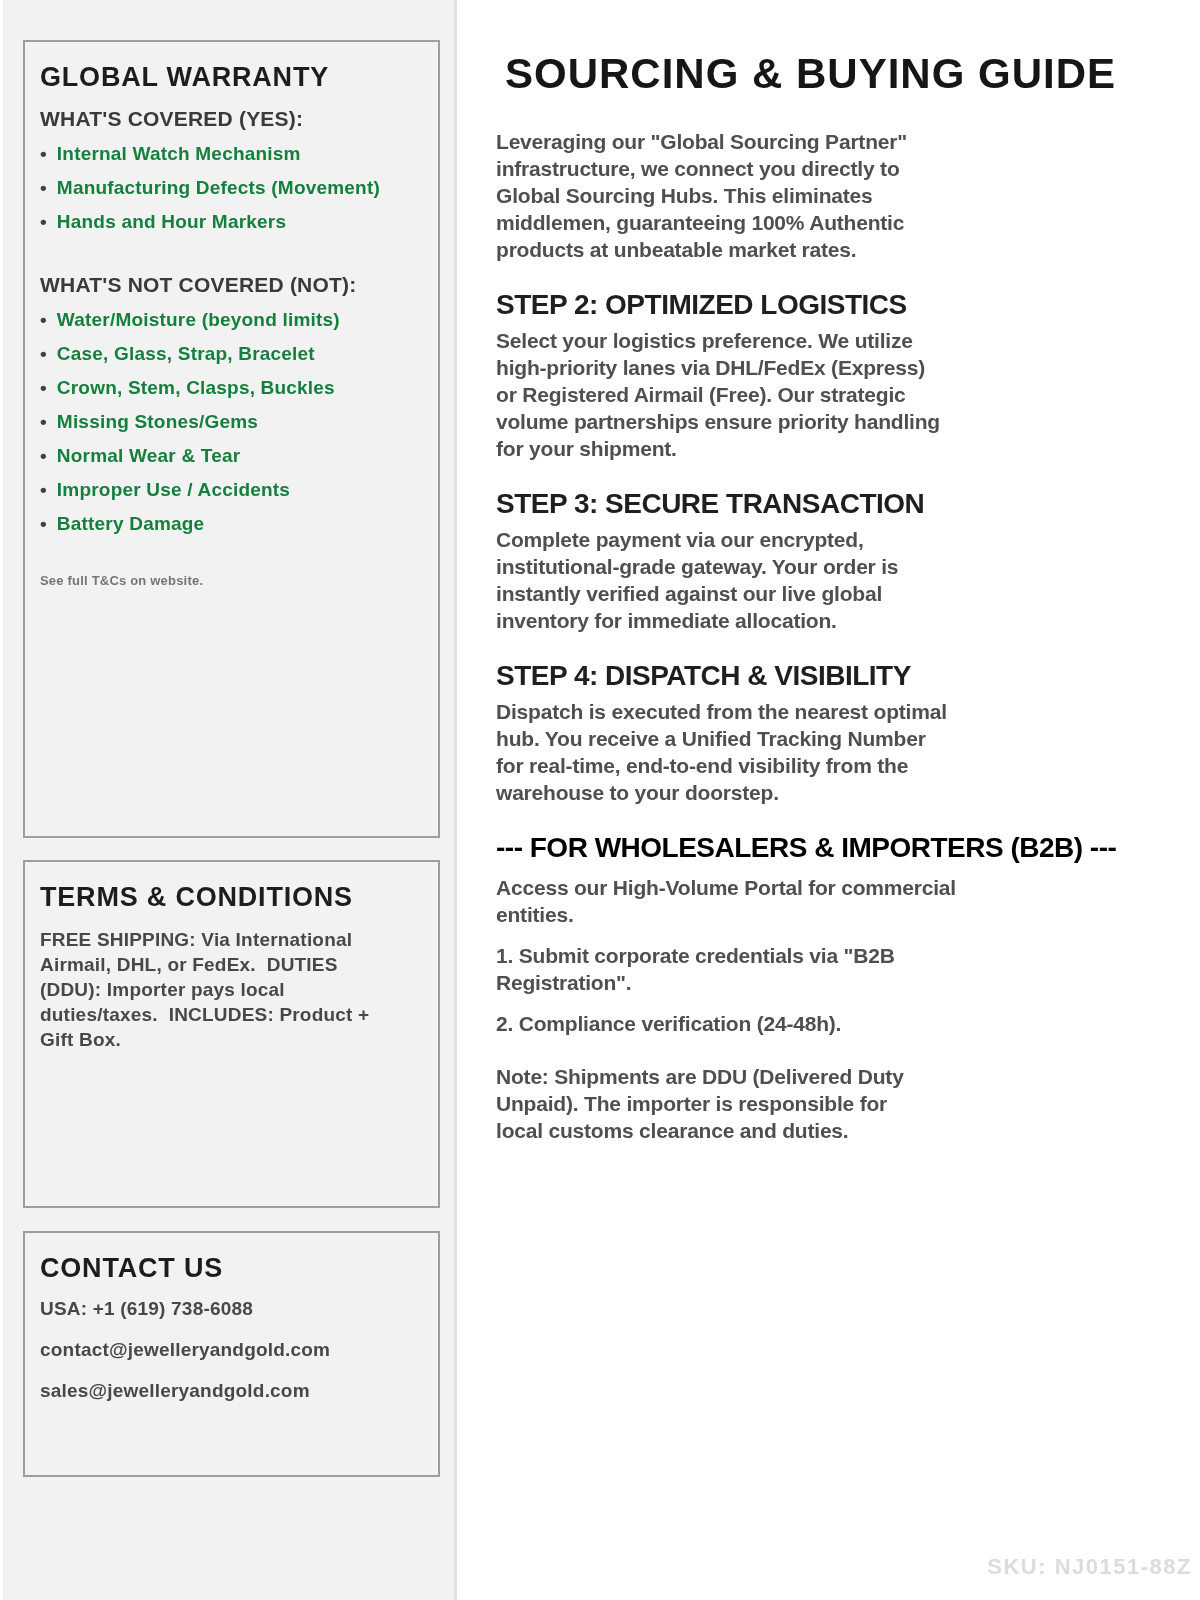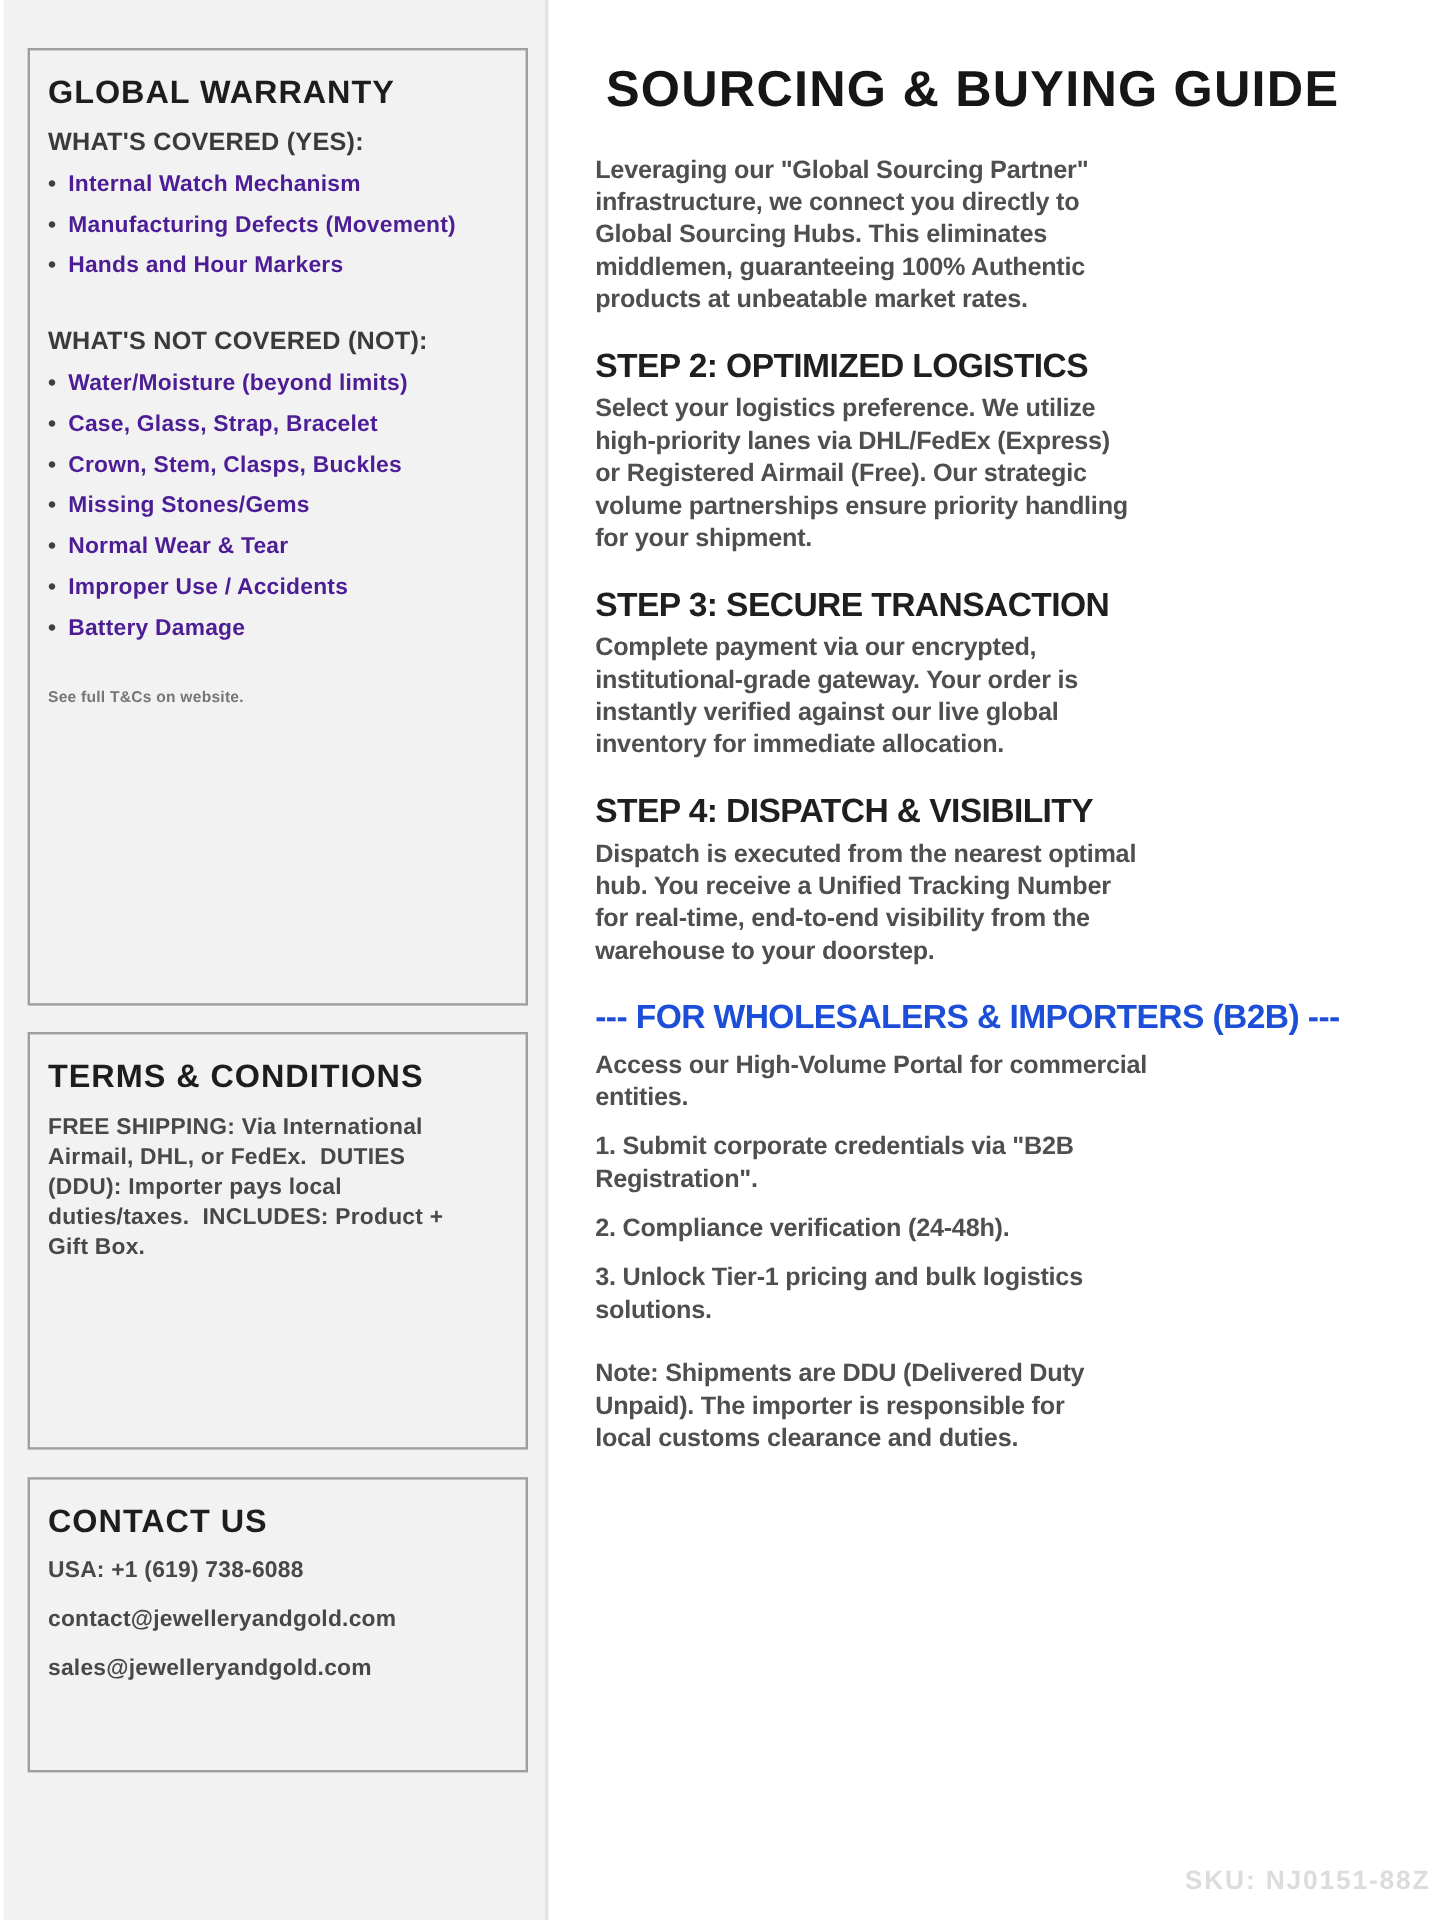--- a/index.html
+++ b/index.html
@@ -37,21 +37,21 @@
   }
   .subhead {
     margin: 10px 0 4px 0;
     font-size: 21px; font-weight: bold;
     color: #3a3a3a; letter-spacing: 0.2px;
   }
   .subhead.gap { margin-top: 40px; }
   .bullets div {
     margin: 12px 0; line-height: 22px;
     font-size: 19px; font-weight: bold;
-    color: #4c1d95; letter-spacing: 0.2px;
+    color: #15803d; letter-spacing: 0.2px;
   }
   .bullets div::before { content: "•"; margin-right: 10px; color: #404040; }
   .footnote {
     margin: 38px 0 0 0;
     font-size: 13px; font-weight: bold;
     color: #767676; letter-spacing: 0.2px;
   }
   .terms-body {
     margin: 0; white-space: pre-wrap;
     font-size: 19px; font-weight: bold;
@@ -86,21 +86,21 @@
   }
   .body-text {
     margin: 0; white-space: pre-wrap;
     font-size: 21px; font-weight: bold;
     line-height: 27px; color: #4f4f4f;
     letter-spacing: -0.2px;
   }
   .b2b-heading {
     margin: 0 0 10px 0;
     font-size: 28px; font-weight: bold;
-    letter-spacing: -0.5px; color: #1d4ed8;
+    letter-spacing: -0.5px; color: #000000;
     line-height: 32px;
   }
   .plist div {
     margin: 14px 0; white-space: pre-wrap;
     font-size: 21px; font-weight: bold;
     line-height: 27px; color: #4f4f4f;
     letter-spacing: -0.2px;
   }
   .note { margin-top: 26px; }
 
@@ -193,22 +193,20 @@
     </section>
 
     <section>
       <h2 class="b2b-heading">--- FOR WHOLESALERS &amp; IMPORTERS (B2B) ---</h2>
       <p class="body-text">Access our High-Volume Portal for commercial
 entities.</p>
       <div class="plist">
           <div>1. Submit corporate credentials via "B2B
 Registration".</div>
           <div>2. Compliance verification (24-48h).</div>
-          <div>3. Unlock Tier-1 pricing and bulk logistics
-solutions.</div>
         </div>
     </section>
 
     <p class="body-text note">Note: Shipments are DDU (Delivered Duty
 Unpaid). The importer is responsible for
 local customs clearance and duties.</p>
   </main>
 
   <div class="sku">SKU: NJ0151-88Z</div>
 

